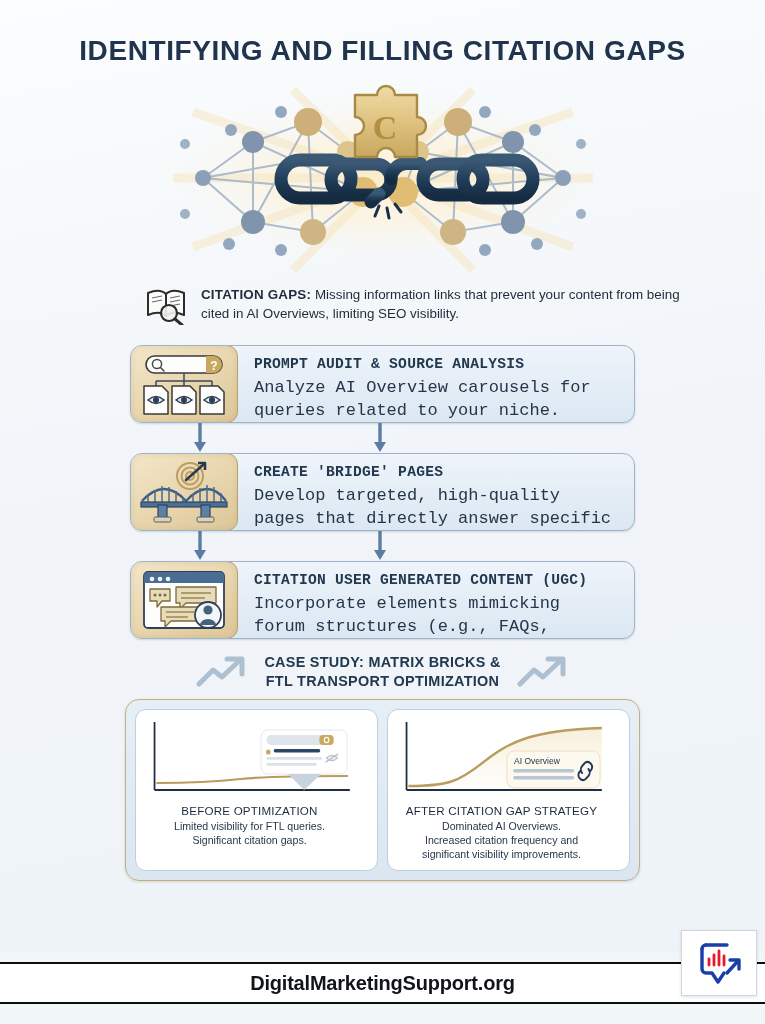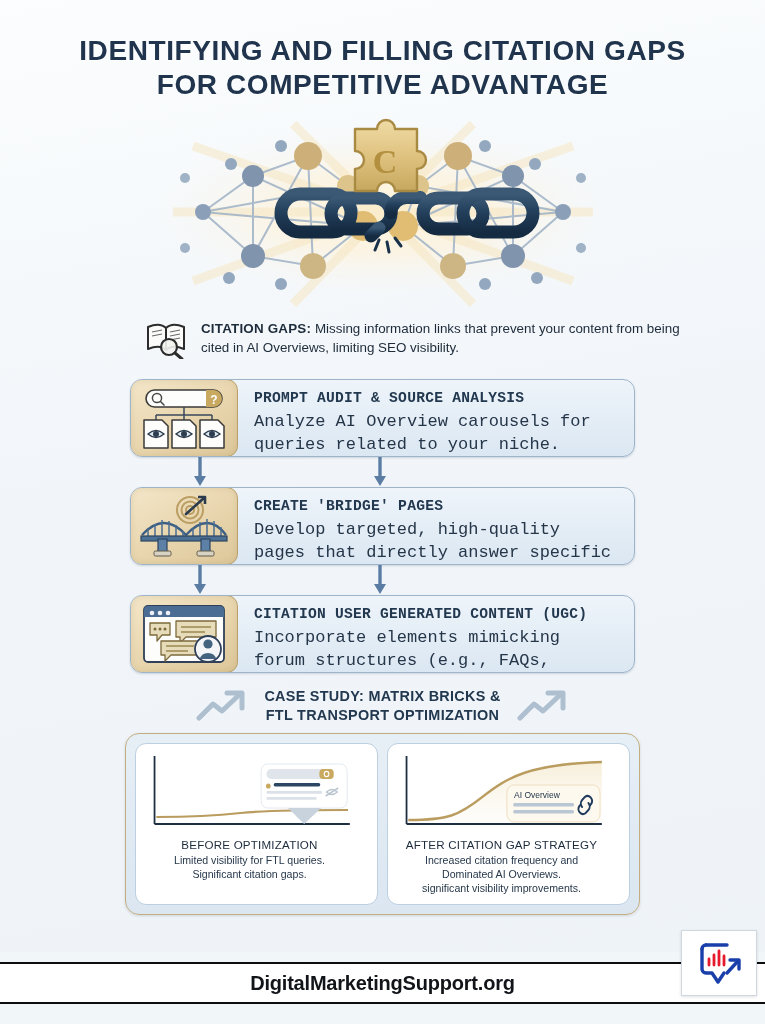--- a/index.html
+++ b/index.html
@@ -157,21 +157,20 @@
     box-shadow: 0 1px 3px rgba(0,0,0,.12);
   }
 </style>
 </head>
 <body>
 
 <div class="page">
 
   <div class="title-block">
     <div class="title-line">IDENTIFYING AND FILLING CITATION GAPS</div>
-    <div class="title-line">FOR COMPETITIVE ADVANTAGE</div>
   </div>
 
   <div class="hero">
     <svg width="500" height="195" viewBox="0 0 500 195">
       <defs>
         <radialGradient id="glow" cx="50%" cy="50%" r="50%">
           <stop offset="0%" stop-color="#fff6dd" stop-opacity="1"></stop>
           <stop offset="45%" stop-color="#fdf2db" stop-opacity=".72"></stop>
           <stop offset="100%" stop-color="#f3f7fa" stop-opacity="0"></stop>
         </radialGradient>
@@ -482,22 +481,22 @@
             <rect x="133" y="58" width="68" height="3.4" rx="1.7" fill="#b9c6d3"></rect>
             <g fill="none" stroke="#1f3a5c" stroke-width="2.1" stroke-linecap="round">
               <path d="M210 55 a5 5 0 0 1 0 -7 l3 -3 a5 5 0 0 1 7 7 l-1.5 1.5"></path>
               <path d="M217 51 a5 5 0 0 1 0 7 l-3 3 a5 5 0 0 1 -7 -7 l1.5 -1.5"></path>
             </g>
           </g>
         </svg>
       </div>
       <div class="case-cap-title">AFTER CITATION GAP STRATEGY</div>
       <div class="case-cap-body">
+        <div>Dominated AI Overviews.</div>
         <div>Increased citation frequency and</div>
-        <div>Dominated AI Overviews.</div>
         <div>significant visibility improvements.</div>
       </div>
     </div>
   </div>
 
   <div class="footer">
     <div class="footer-band">
       <span class="footer-text">DigitalMarketingSupport.org</span>
     </div>
     <div class="logo-badge">

